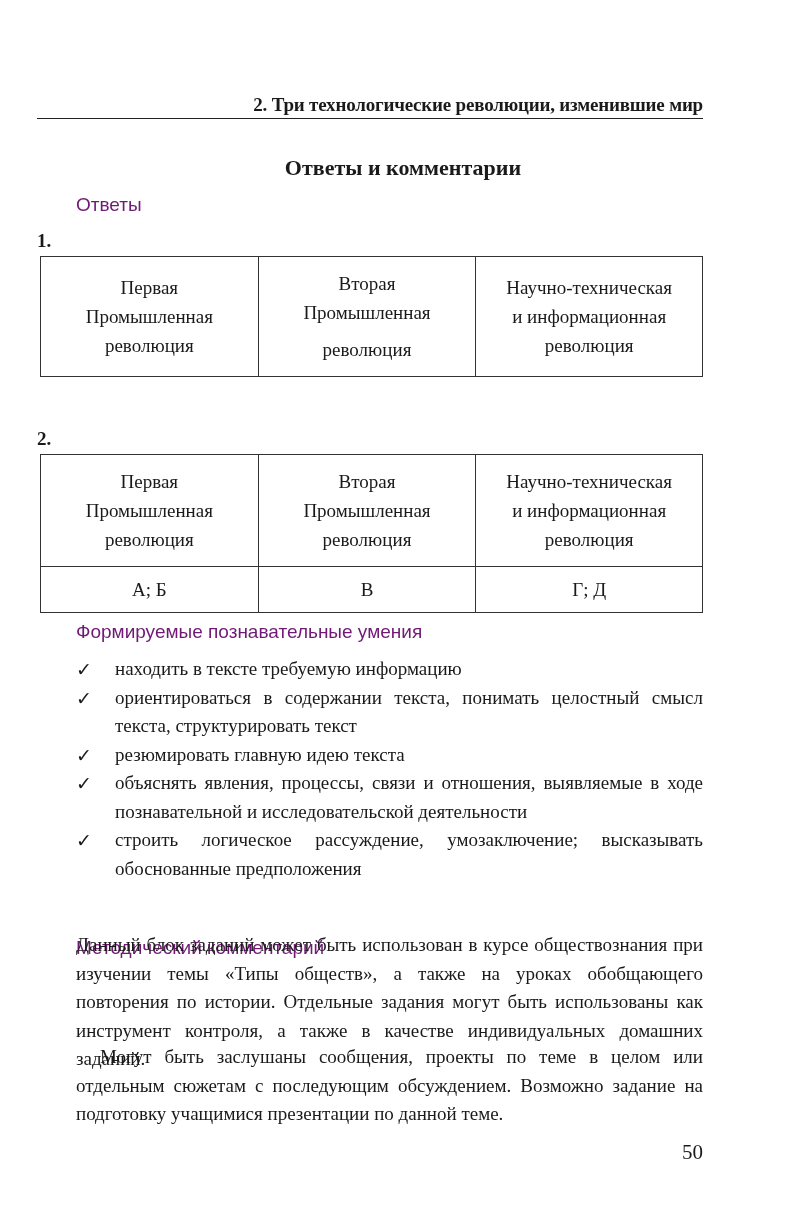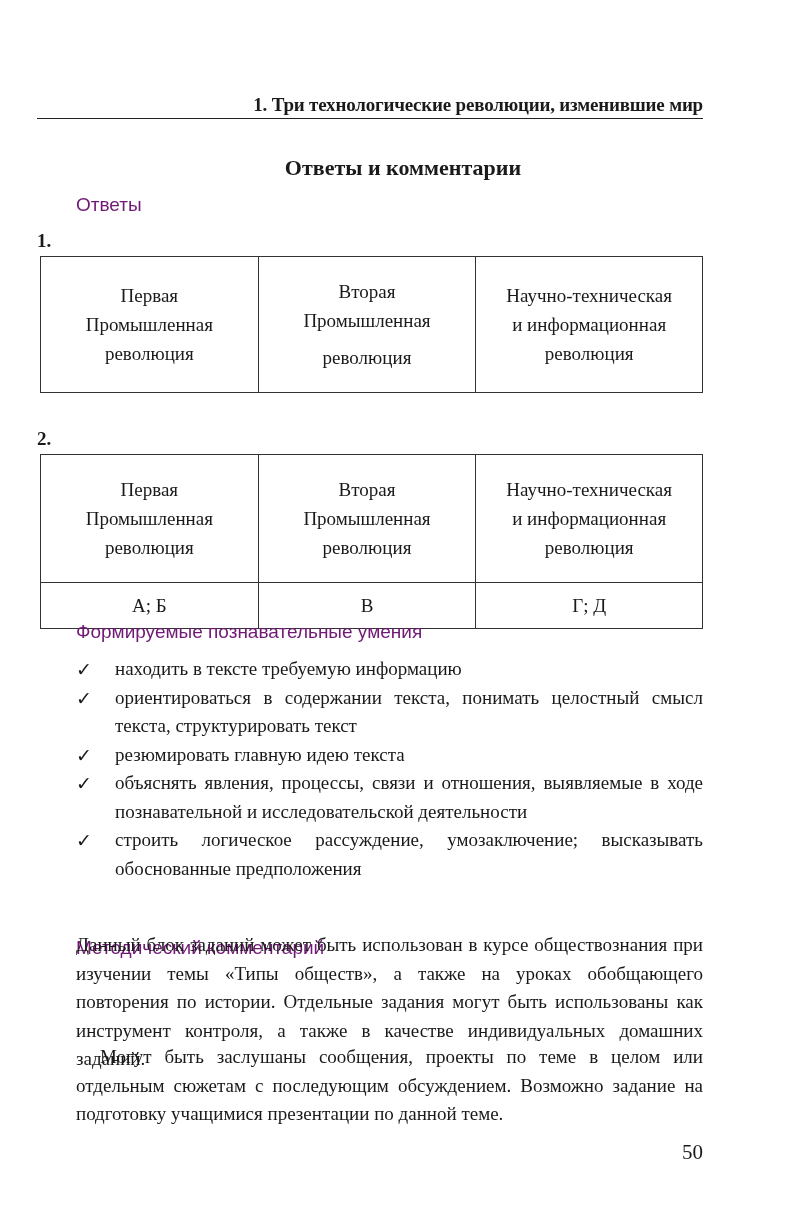--- a/index.html
+++ b/index.html
@@ -20,35 +20,35 @@
   .subhead {
     position: absolute; font-family: Liberation Sans, sans-serif; font-size: 19px; color: #701a75;
   }
   .task-num { position: absolute; left: 37px; font-weight: bold; font-size: 19px; }
 
   table.ans {
     position: absolute; left: 40px; width: 663px; border-collapse: collapse;
     font-family: "Liberation Serif", serif; font-size: 19px; color: #1a1a1a;
   }
   table.ans td { border: 1.5px solid #333; text-align: center; vertical-align: middle; line-height: 29px; }
-  table.ans td.h { padding: 20px 4px; }
+  table.ans td.h { padding: 12px 4px; }
   table.ans td.v { height: 46px; }
   .c1 { width: 218px; } .c2 { width: 218px; } .c3 { width: 227px; }
 
   ul.skills { position: absolute; left: 76px; top: 655px; width: 627px; list-style: none; font-size: 19px; line-height: 28.5px; }
   ul.skills li { position: relative; padding-left: 39px; text-align: justify; text-align-last: left; }
   ul.skills li .check { position: absolute; left: 0; top: 0; font-family: "DejaVu Sans", sans-serif; font-size: 19px; }
 
   .para { position: absolute; left: 76px; width: 627px; font-size: 19px; line-height: 28.5px; text-align: justify; text-indent: 0; }
   .page-num { position: absolute; left: 660px; top: 1140px; width: 43px; text-align: right; font-size: 21px; }
 </style>
 </head>
 <body>
 
-<div class="running-head">1. Три технологические революции, изменившие мир</div>
+<div class="running-head">2. Три технологические революции, изменившие мир</div>
 <div class="head-rule"></div>
 
 <div class="section-title">Ответы и комментарии</div>
 <div class="subhead" style="left:76px; top:194px;">Ответы</div>
 
 <div class="task-num" style="top:230px;">1.</div>
 <table class="ans" style="top:256px;">
   <tbody>
       <tr>
     <td class="h c1">

